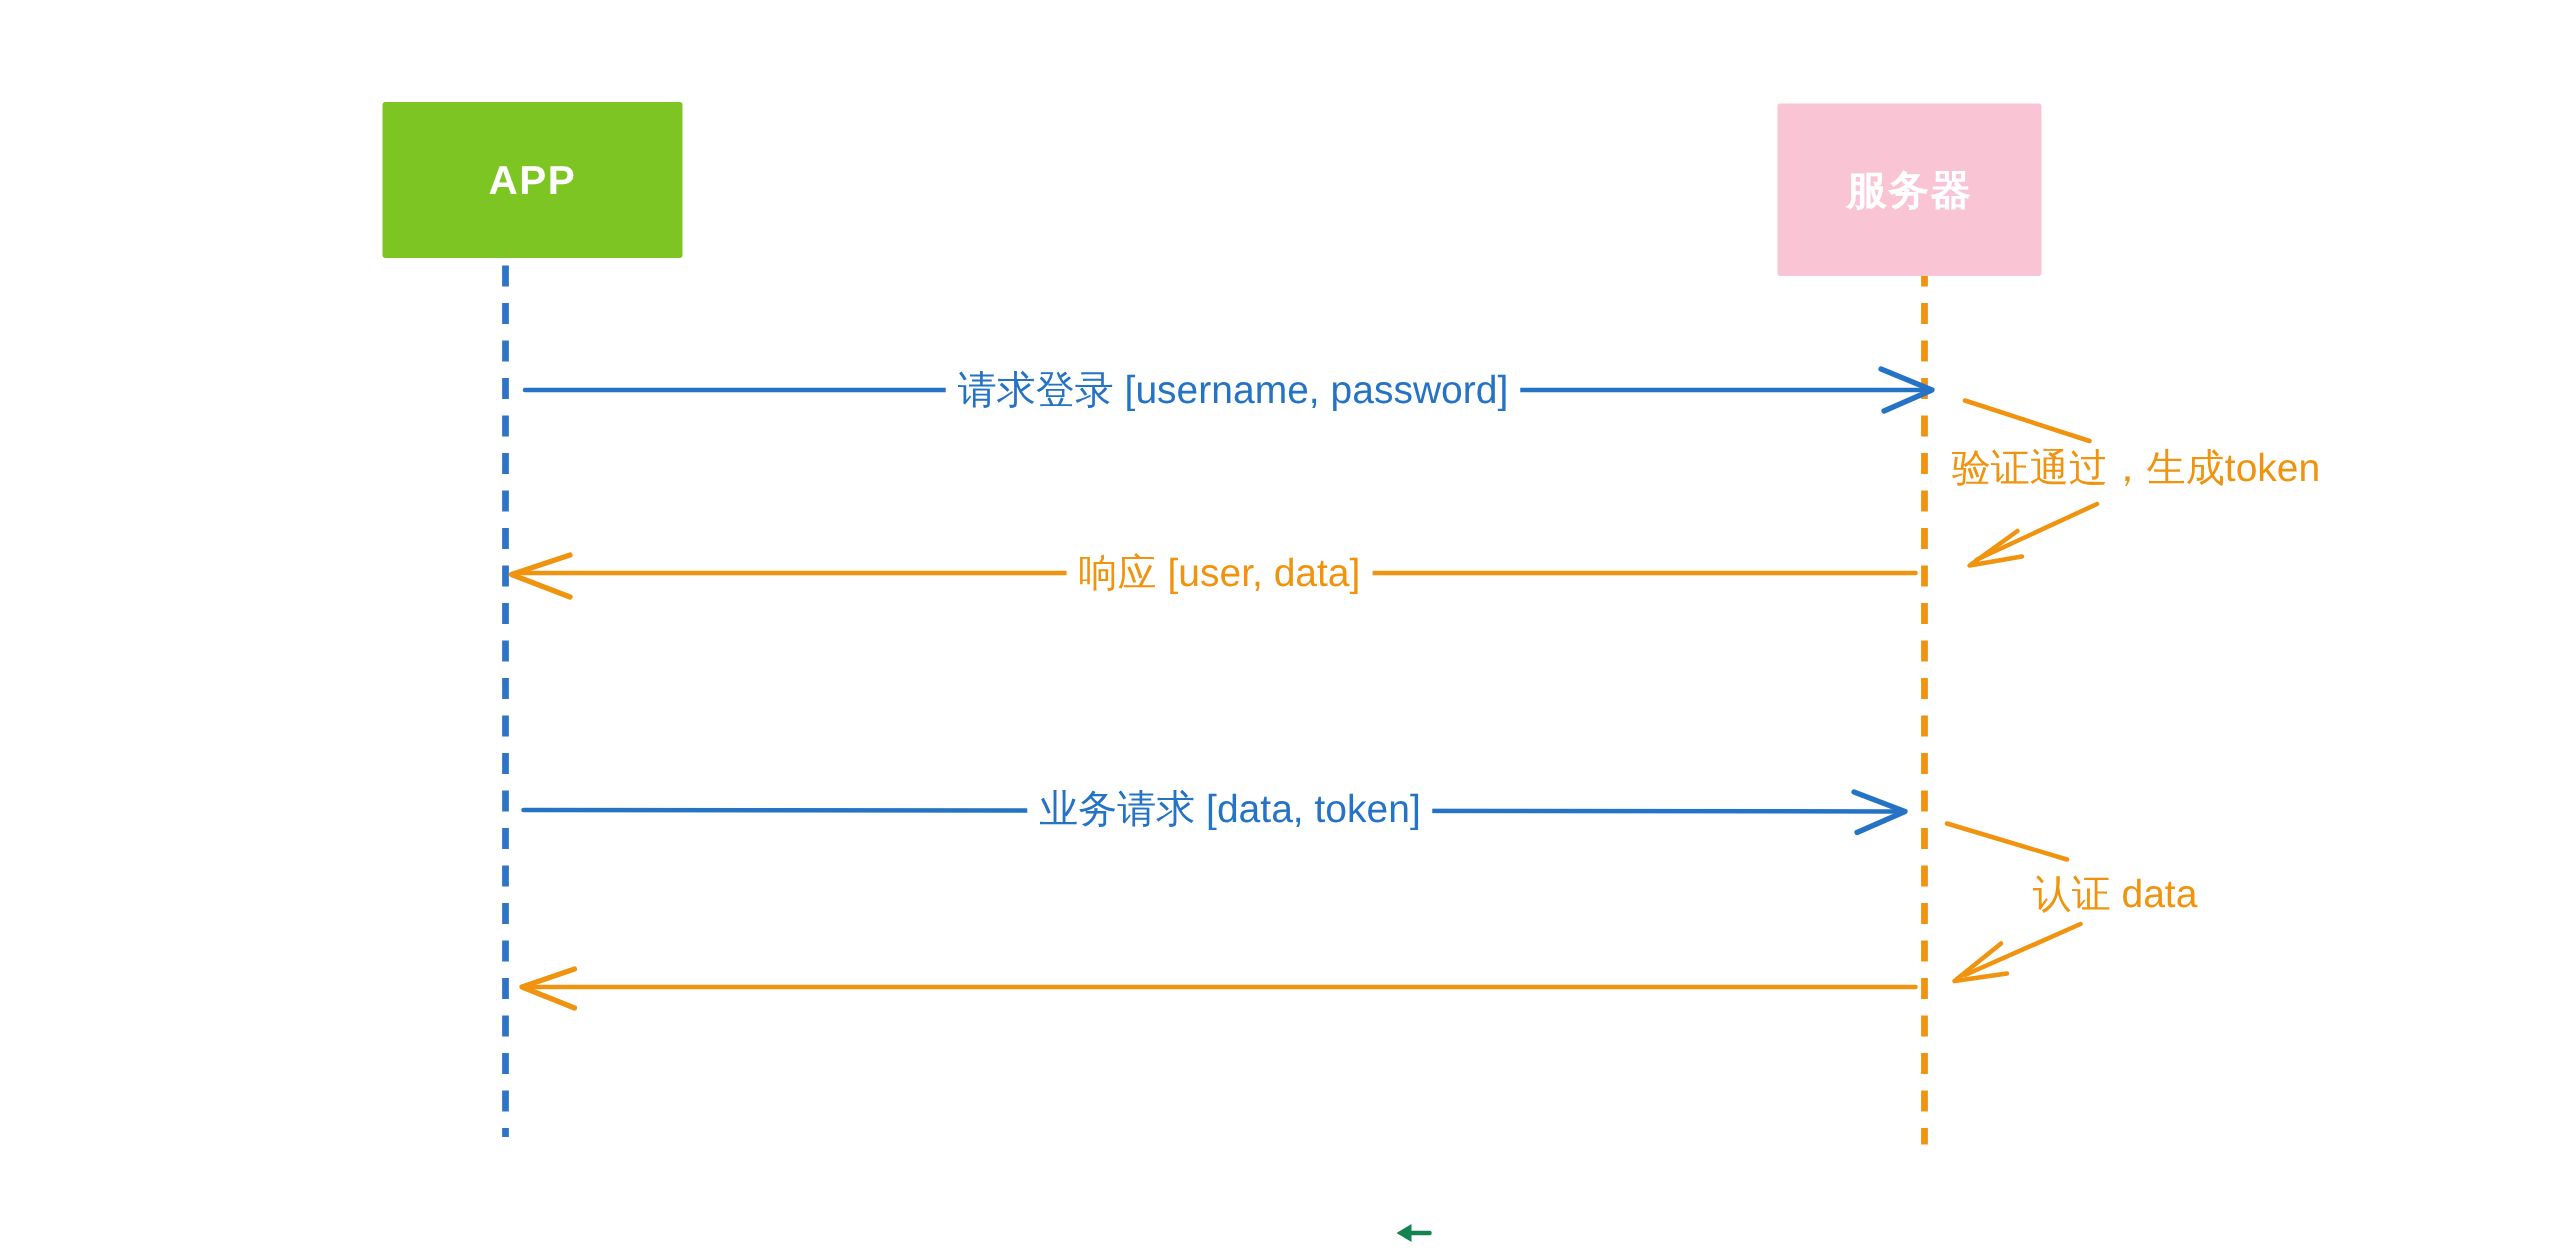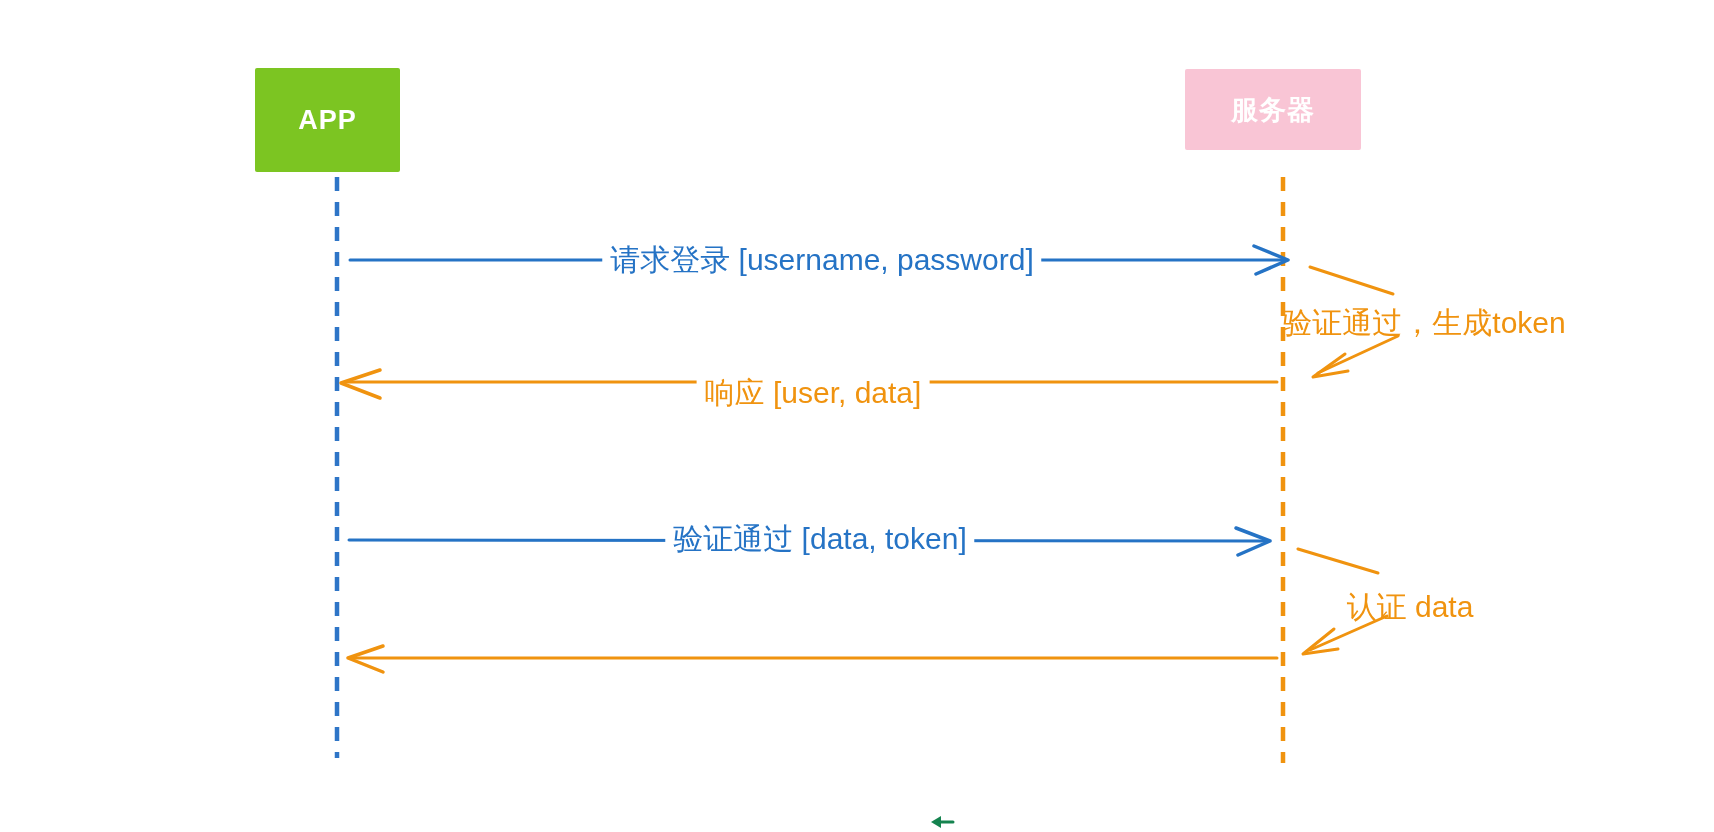--- a/index.html
+++ b/index.html
@@ -18,46 +18,46 @@
     width: 1714px; height: 832px;
   }
   .actor {
     position: absolute;
     display: flex;
     align-items: center;
     justify-content: center;
     border-radius: 2px;
   }
   .actor-app {
-    left: 255px; top: 68px; width: 145px; height: 104px;
+    left: 255px; top: 68px; width: 200px; height: 104px;
     background: #7cc522;
   }
   .actor-server {
-    left: 1185px; top: 69px; width: 176px; height: 81px;
+    left: 1185px; top: 69px; width: 176px; height: 115px;
     background: #f9c5d5;
   }
   .actor-label {
     color: #ffffff;
     font-size: 27px;
     font-weight: 700;
     letter-spacing: 1px;
   }
   .msg-label {
     position: absolute;
     transform: translate(-50%, -50%);
     white-space: nowrap;
-    font-size: 30px;
+    font-size: 26px;
     font-weight: 500;
     background: #ffffff;
     padding: 0 8px;
     line-height: 1.25;
   }
   .msg-label.no-bg { background: transparent; padding: 0; }
   .msg-blue { color: #2573c5; }
-  .msg-orange { color: #f0930f; margin-top: 11px; }
+  .msg-orange { color: #f0930f; }
 </style>
 </head>
 <body>
 
 <div class="canvas">
 
   <svg class="diagram-svg" viewBox="0 0 1714 832" xmlns="http://www.w3.org/2000/svg">
 
     <line x1="337" y1="177" x2="337" y2="758" stroke="#2e75c7" stroke-width="4.5" stroke-dasharray="14 11" stroke-linecap="butt"></line>
     <line x1="1283" y1="177" x2="1283" y2="763" stroke="#f0930f" stroke-width="4.5" stroke-dasharray="14 11" stroke-linecap="butt"></line>
@@ -106,18 +106,18 @@
   <div class="actor actor-server">
     <span class="actor-label">服务器</span>
   </div>
 
   <div class="msg-label msg-blue" style="left:822px; top:260px;">请求登录 [username, password]</div>
 
   <div class="msg-label msg-orange no-bg" style="left:1424px; top:312px;">验证通过，生成token</div>
 
   <div class="msg-label msg-orange" style="left:813px; top:382px;">响应 [user, data]</div>
 
-  <div class="msg-label msg-blue" style="left:820px; top:539px;">验证通过 [data, token]</div>
+  <div class="msg-label msg-blue" style="left:820px; top:539px;">业务请求 [data, token]</div>
 
   <div class="msg-label msg-orange no-bg" style="left:1410px; top:596px;">认证 data</div>
 
 
 </div>
 
 </body></html>

